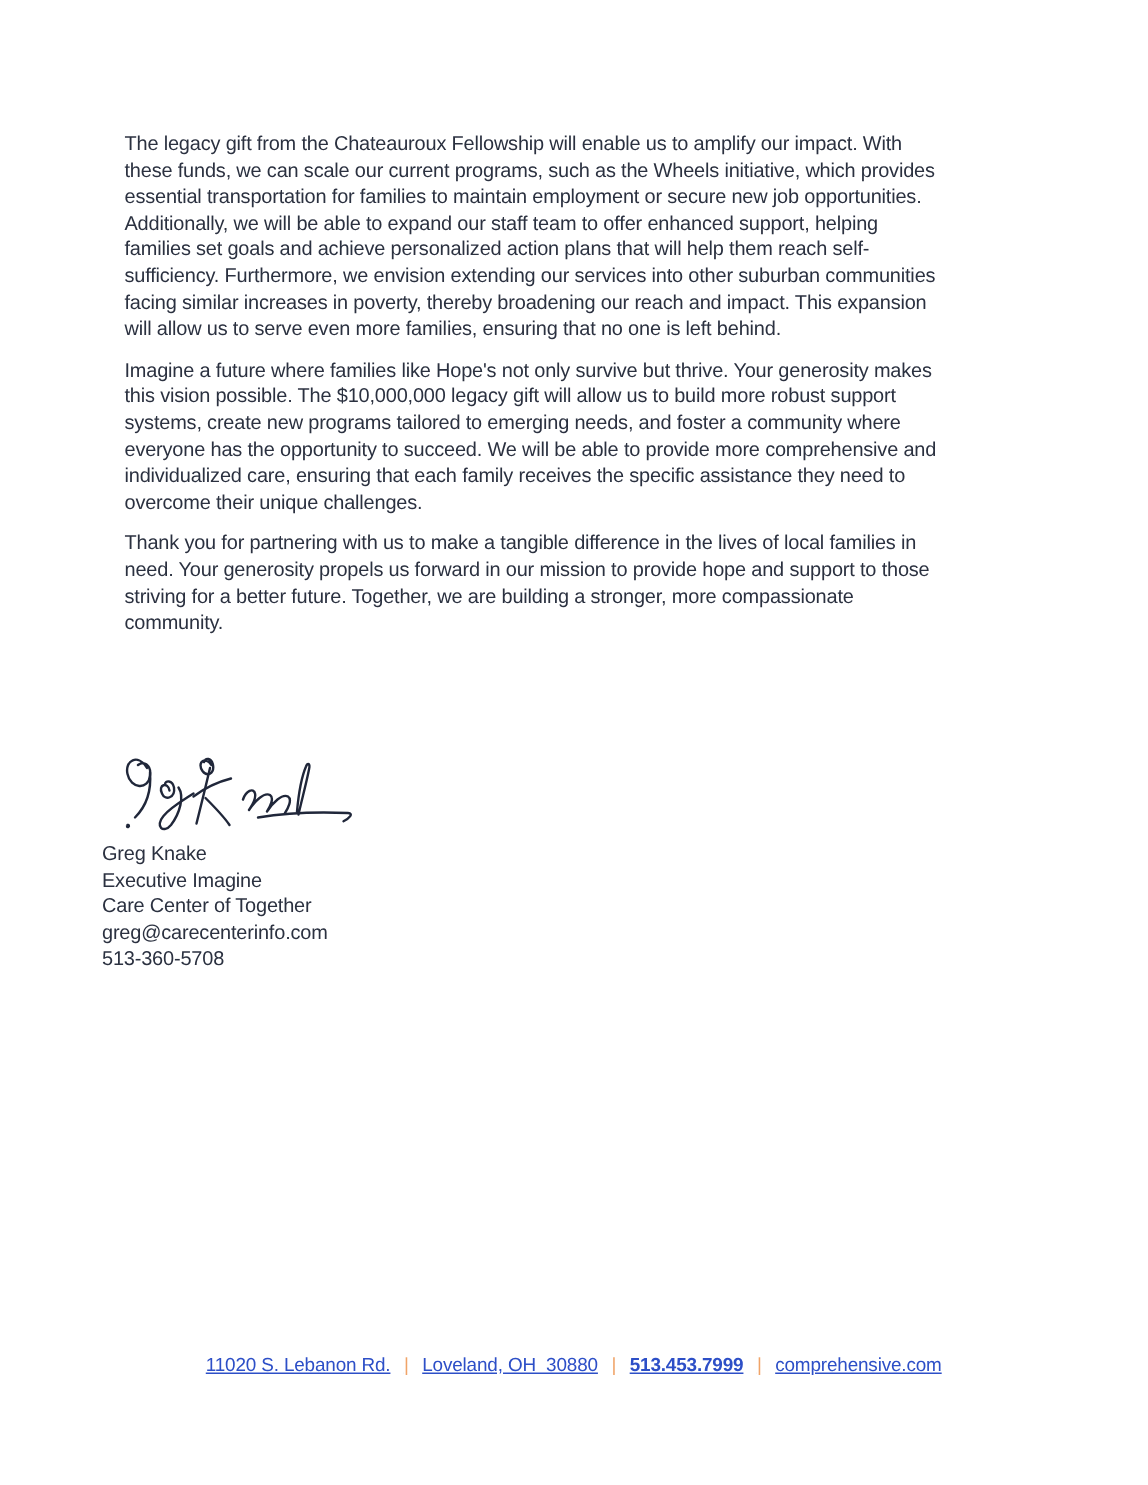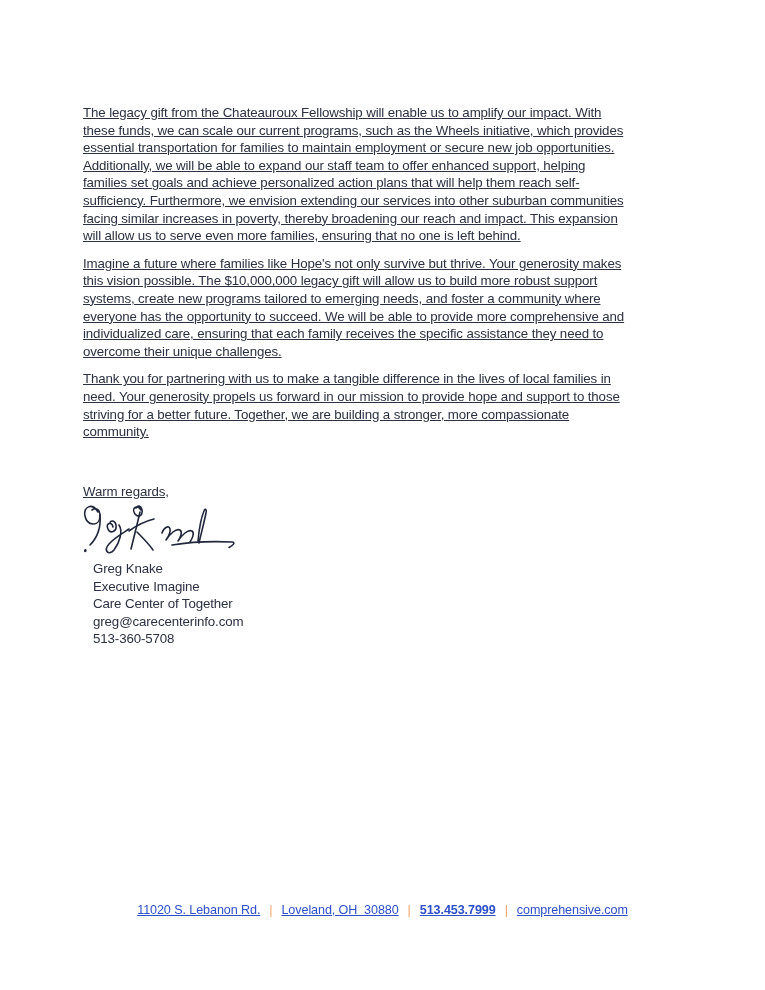--- a/index.html
+++ b/index.html
@@ -13,38 +13,38 @@
   html,body{background:#fff;}
   body{
     font-family:"Liberation Sans","DejaVu Sans",sans-serif;
     width:765px;height:990px;position:relative;overflow:hidden;
   }
   .page{
     position:absolute;left:0;top:0;width:765px;height:990px;
     background:var(--page-bg);
   }
   .letter-body{
-    position:absolute;left:83px;top:104px;width:645px;
+    position:absolute;left:83px;top:87px;width:645px;
     color:var(--body-text);
-    font-size:13.3px;line-height:17.6px;letter-spacing:-0.12px;text-decoration:underline;
+    font-size:13.3px;line-height:17.6px;letter-spacing:-0.12px;
   }
   .para{
     white-space:pre-line;
     margin:0 0 10px 0;
   }
   .closing{
     margin-top:42px;
     white-space:pre-line;
   }
   .signature-wrap{
     position:absolute;left:80px;top:500px;width:165px;height:58px;
   }
   .signature-wrap svg{display:block;width:165px;height:58px;}
   .sig-block{
-    position:absolute;left:93px;top:560px;
+    position:absolute;left:68px;top:560px;
     color:var(--body-text);
     font-size:13.3px;line-height:17.6px;letter-spacing:-0.12px;
   }
   .footer{
     position:absolute;left:0;top:902px;width:765px;
     display:flex;justify-content:center;align-items:baseline;
     color:var(--footer-text);
     font-size:12.6px;line-height:16px;letter-spacing:-0.1px;text-decoration:underline;
   }
   .footer span{white-space:pre;}
@@ -71,21 +71,20 @@
     <p class="para">Imagine a future where families like Hope's not only survive but thrive. Your generosity makes
 this vision possible. The $10,000,000 legacy gift will allow us to build more robust support
 systems, create new programs tailored to emerging needs, and foster a community where
 everyone has the opportunity to succeed. We will be able to provide more comprehensive and
 individualized care, ensuring that each family receives the specific assistance they need to
 overcome their unique challenges.</p>
     <p class="para">Thank you for partnering with us to make a tangible difference in the lives of local families in
 need. Your generosity propels us forward in our mission to provide hope and support to those
 striving for a better future. Together, we are building a stronger, more compassionate
 community.</p>
-    <p class="para closing">Warm regards,</p>
   </div>
 
   <div class="signature-wrap">
     <svg viewBox="0 0 165 58" fill="none" stroke="var(--signature-ink)" stroke-width="1.6" stroke-linecap="round" stroke-linejoin="round">
       <path d="M18,12 C12,2 3,7 5,16 C7,26 19,27 20,17 C21,10 16,7 12,10"></path>
       <path d="M20,15 C21,27 18,37 10,45"></path>
       <path d="M5,50 C5.9,49.7 6.3,50.6 5.6,51.2 C4.9,51.8 4.3,50.8 5,50.3"></path>
       <path d="M33,27 C32,21 25,23 28,29 C30,34 37,32 36,25 C35,20 30,20 30,23"></path>
       <path d="M39,25 C43,31 40,42 34,50 C29,56 23,51 29,44 C34,38 43,33 49,29"></path>
       <path d="M61,10 C57,4 51,8 55,14 C58,18 63,16 62,10 C61,5 57,5 56,8"></path>

